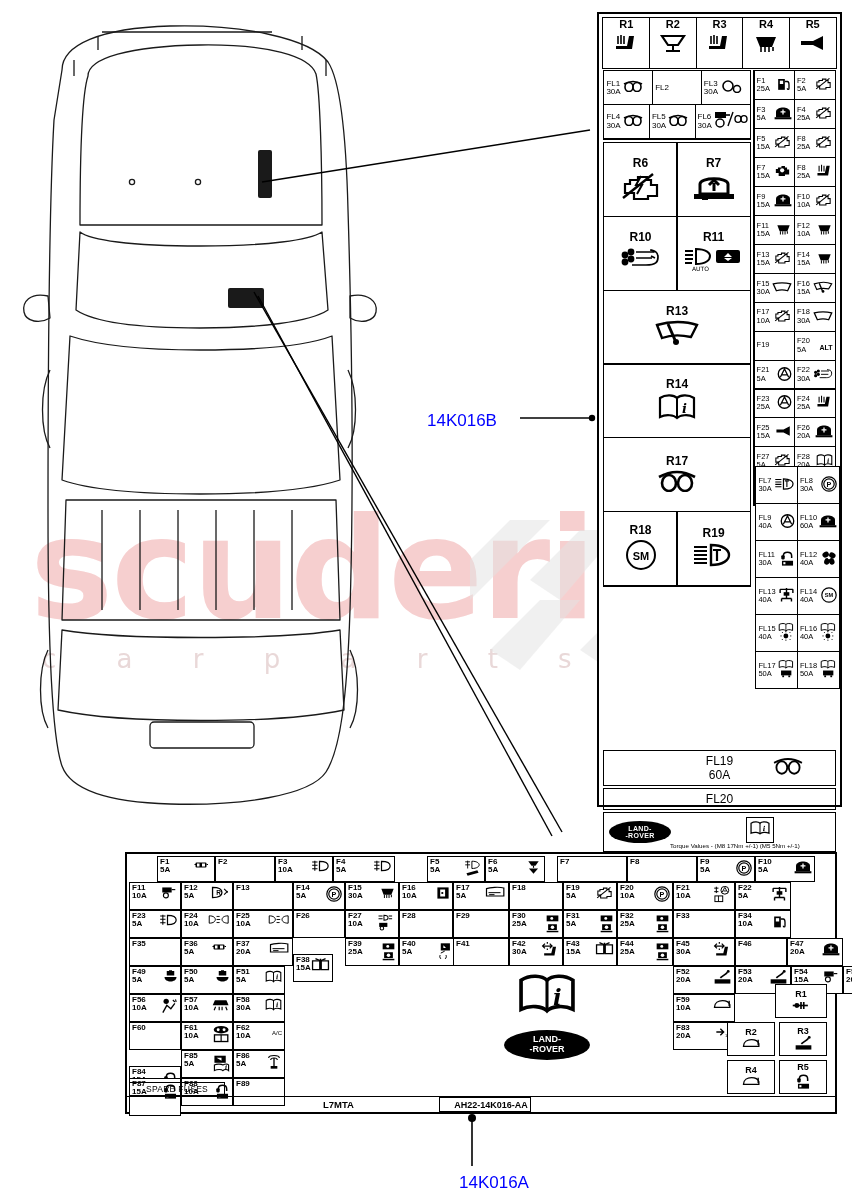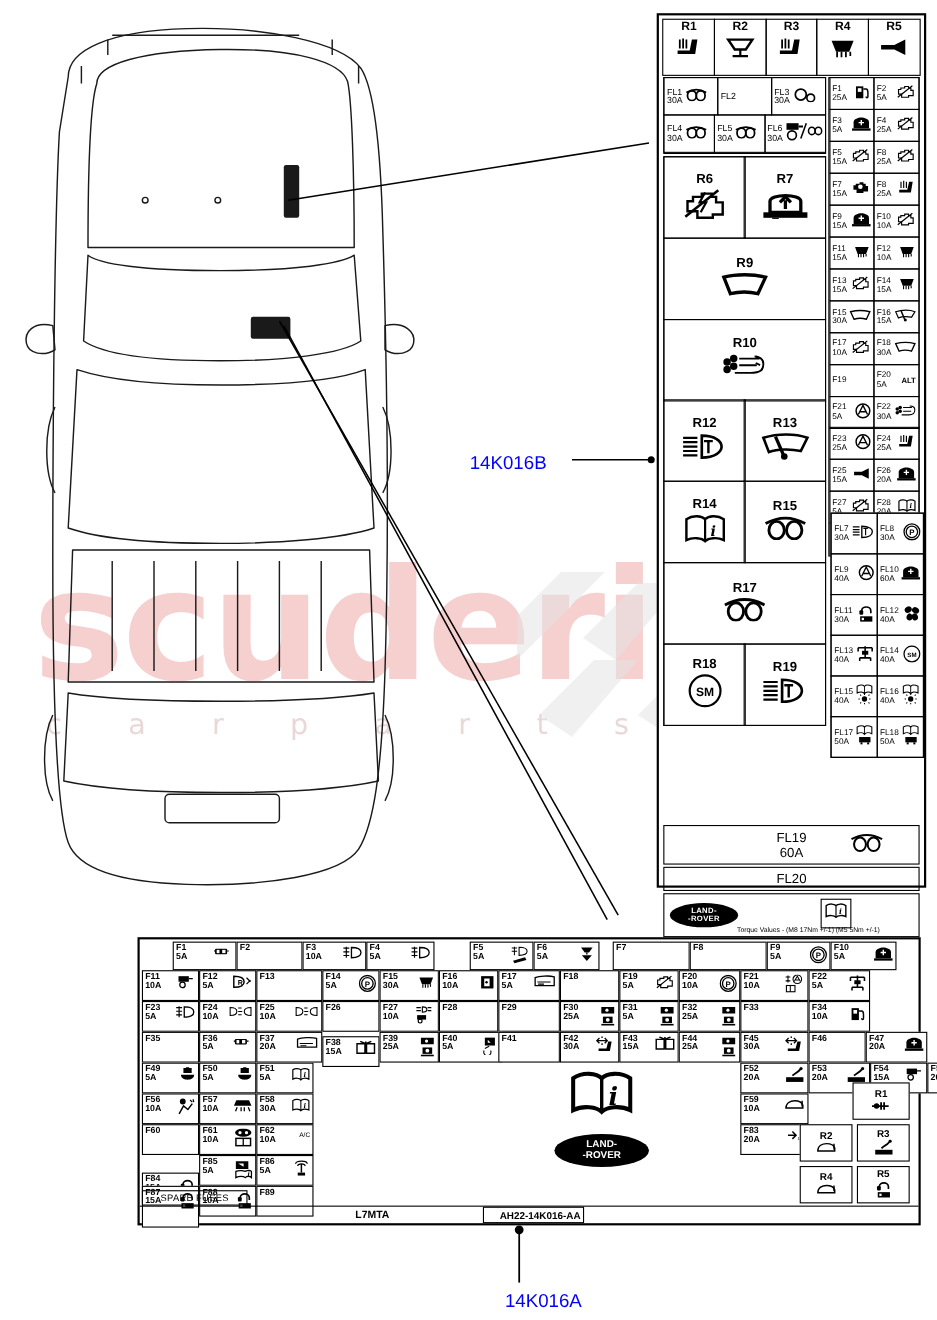--- a/index.html
+++ b/index.html
@@ -377,86 +377,70 @@
                 <svg width="44" height="28" viewBox="0 0 44 28">
                     <path d="M8 22 v-10 C8 5, 36 5, 36 12 v10 Z" fill="none" stroke="#000" stroke-width="3"></path>
                     <path d="M22 19 v-8 M17 13 l5-5 5 5" stroke="#000" stroke-width="3" fill="none"></path>
                     <rect x="2" y="22" width="40" height="5" fill="#000"></rect>
                     <rect x="10" y="27" width="6" height="1" fill="#000"></rect>
                   </svg>
               </span>
             </div>
           </div>
           <div class="rgrow">
-            <div class="rgcell">
-              <span class="rlab">R9</span>
-              <span class="ric">
-                <svg width="44" height="22" viewBox="0 0 44 22">
-                    <path d="M3 4 C14 1, 30 1, 41 4 L34 19 C26 17, 17 17, 9 19 Z" fill="none" stroke="#000" stroke-width="3"></path>
-                  </svg>
-              </span>
-            </div>
           </div>
           <div class="rgrow">
             <div class="rgcell">
               <span class="rlab">R10</span>
               <span class="ric">
                 <svg width="46" height="26" viewBox="0 0 46 26">
                     <g fill="#000">
                       <circle cx="7" cy="9" r="3.4"></circle>
                       <circle cx="13" cy="6" r="3.4"></circle>
                       <circle cx="13" cy="13" r="3.4"></circle>
                       <circle cx="7" cy="16" r="3.4"></circle>
                     </g>
                     <path d="M18 6 h18 M18 12 h16 M14 19 h14 C38 19 40 16 40 11 C40 6 36 4 32 4" fill="none" stroke="#000" stroke-width="1.7"></path>
                     <path d="M33 4 l4 2 M33 10 l4 2" stroke="#000" stroke-width="1.7"></path>
                   </svg>
               </span>
             </div>
+            <div class="rgcell">
+              <span class="rlab">R11</span>
+              <span class="ric">
+                <svg width="60" height="26" viewBox="0 0 60 26">
+                    <path d="M12 3 C22 3 26 7 26 10 C26 14 22 18 12 18 Z" fill="none" stroke="#000" stroke-width="2"></path>
+                    <path d="M1 5 h8 M1 9 h8 M1 13 h8 M1 17 h7" stroke="#000" stroke-width="1.8"></path>
+                    <rect x="32" y="4" width="24" height="13" rx="2" fill="#000"></rect>
+                    <path d="M44 7 l4 4 h-8 Z M44 15 l-4 -3 h8 Z" fill="#fff"></path>
+                    <text x="8" y="25" font-size="6" font-family="DejaVu Sans">AUTO</text>
+                  </svg>
+              </span>
+            </div>
           </div>
           <div class="rgrow">
-            <div class="rgcell">
-              <span class="rlab">R12</span>
-              <span class="ric">
-                <svg width="46" height="26" viewBox="0 0 46 26">
-                    <path d="M20 3 C32 3 38 8 38 13 C38 18 32 23 20 23 Z" fill="none" stroke="#000" stroke-width="2.4"></path>
-                    <path d="M3 5 h13 M3 9 h13 M3 13 h13 M3 17 h13 M3 21 h13" stroke="#000" stroke-width="2"></path>
-                    <path d="M26 8 v11 M22 8 h8" stroke="#000" stroke-width="2.2"></path>
-                  </svg>
-              </span>
-            </div>
             <div class="rgcell">
               <span class="rlab">R13</span>
               <span class="ric">
                 <svg width="46" height="26" viewBox="0 0 46 26">
                     <path d="M3 5 C16 1, 32 1, 43 5 L37 17 C28 15, 16 15, 8 18 Z" fill="none" stroke="#000" stroke-width="2.4"></path>
                     <path d="M14 4 L21 20" stroke="#000" stroke-width="3"></path>
                     <circle cx="22" cy="22" r="3" fill="#000"></circle>
                   </svg>
               </span>
             </div>
           </div>
           <div class="rgrow">
             <div class="rgcell">
               <span class="rlab">R14</span>
               <span class="ric book">
                 <svg width="38" height="28" viewBox="0 0 38 28">
                     <path d="M2 5 C8 1, 16 2, 19 5 C22 2, 30 1, 36 5 L36 24 C30 21, 22 22, 19 25 C16 22, 8 21, 2 24 Z" fill="none" stroke="#000" stroke-width="2.2"></path>
                     <path d="M19 5 v20" stroke="#000" stroke-width="2"></path>
                     <text x="24" y="20" font-size="13" font-style="italic" font-weight="bold" font-family="DejaVu Serif">i</text>
-                  </svg>
-              </span>
-            </div>
-            <div class="rgcell">
-              <span class="rlab">R15</span>
-              <span class="ric">
-                <svg width="44" height="22" viewBox="0 0 44 22">
-                    <ellipse cx="14" cy="13" rx="7" ry="8" fill="none" stroke="#000" stroke-width="2.6"></ellipse>
-                    <ellipse cx="30" cy="13" rx="7" ry="8" fill="none" stroke="#000" stroke-width="2.6"></ellipse>
-                    <path d="M4 7 Q22 -3 40 7" fill="none" stroke="#000" stroke-width="2.6"></path>
                   </svg>
               </span>
             </div>
           </div>
           <div class="rgrow">
             <div class="rgcell">
               <span class="rlab">R17</span>
               <span class="ric">
                 <svg width="44" height="22" viewBox="0 0 44 22">
                     <ellipse cx="14" cy="13" rx="7" ry="8" fill="none" stroke="#000" stroke-width="2.6"></ellipse>
@@ -1217,21 +1201,21 @@
             </svg></span>
         </div>
         <div class="pc " style="left:106px;top:84px;width:60px;height:28px">
           <div class="id">F37</div>
           <div class="am">20A</div>
           <span class="g"><svg width="21" height="12" viewBox="0 0 29 18">
               <path d="M1 4 C6 2, 20 1, 27 3 L27 15 L1 15 Z" fill="none" stroke="#000" stroke-width="1.8"></path>
               <path d="M4 10 h18 M5 13 h8" stroke="#000" stroke-width="1.5"></path>
             </svg></span>
         </div>
-        <div class="pc " style="left:166px;top:88px;width:52px;height:28px">
+        <div class="pc " style="left:166px;top:100px;width:40px;height:28px">
           <div class="id">F38</div>
           <div class="am">15A</div>
           <span class="g"><svg width="19" height="13" viewBox="0 0 26 18">
               <path d="M2 4 L12 4 L12 16 L2 16 Z M14 4 L24 4 L24 16 L14 16 Z" fill="none" stroke="#000" stroke-width="1.8"></path>
               <path d="M13 1 L13 16" stroke="#000" stroke-width="2"></path>
               <path d="M6 1 L13 4 L20 1" fill="none" stroke="#000" stroke-width="1.8"></path>
             </svg></span>
         </div>
         <div class="pc " style="left:218px;top:84px;width:54px;height:28px">
           <div class="id">F39</div>

